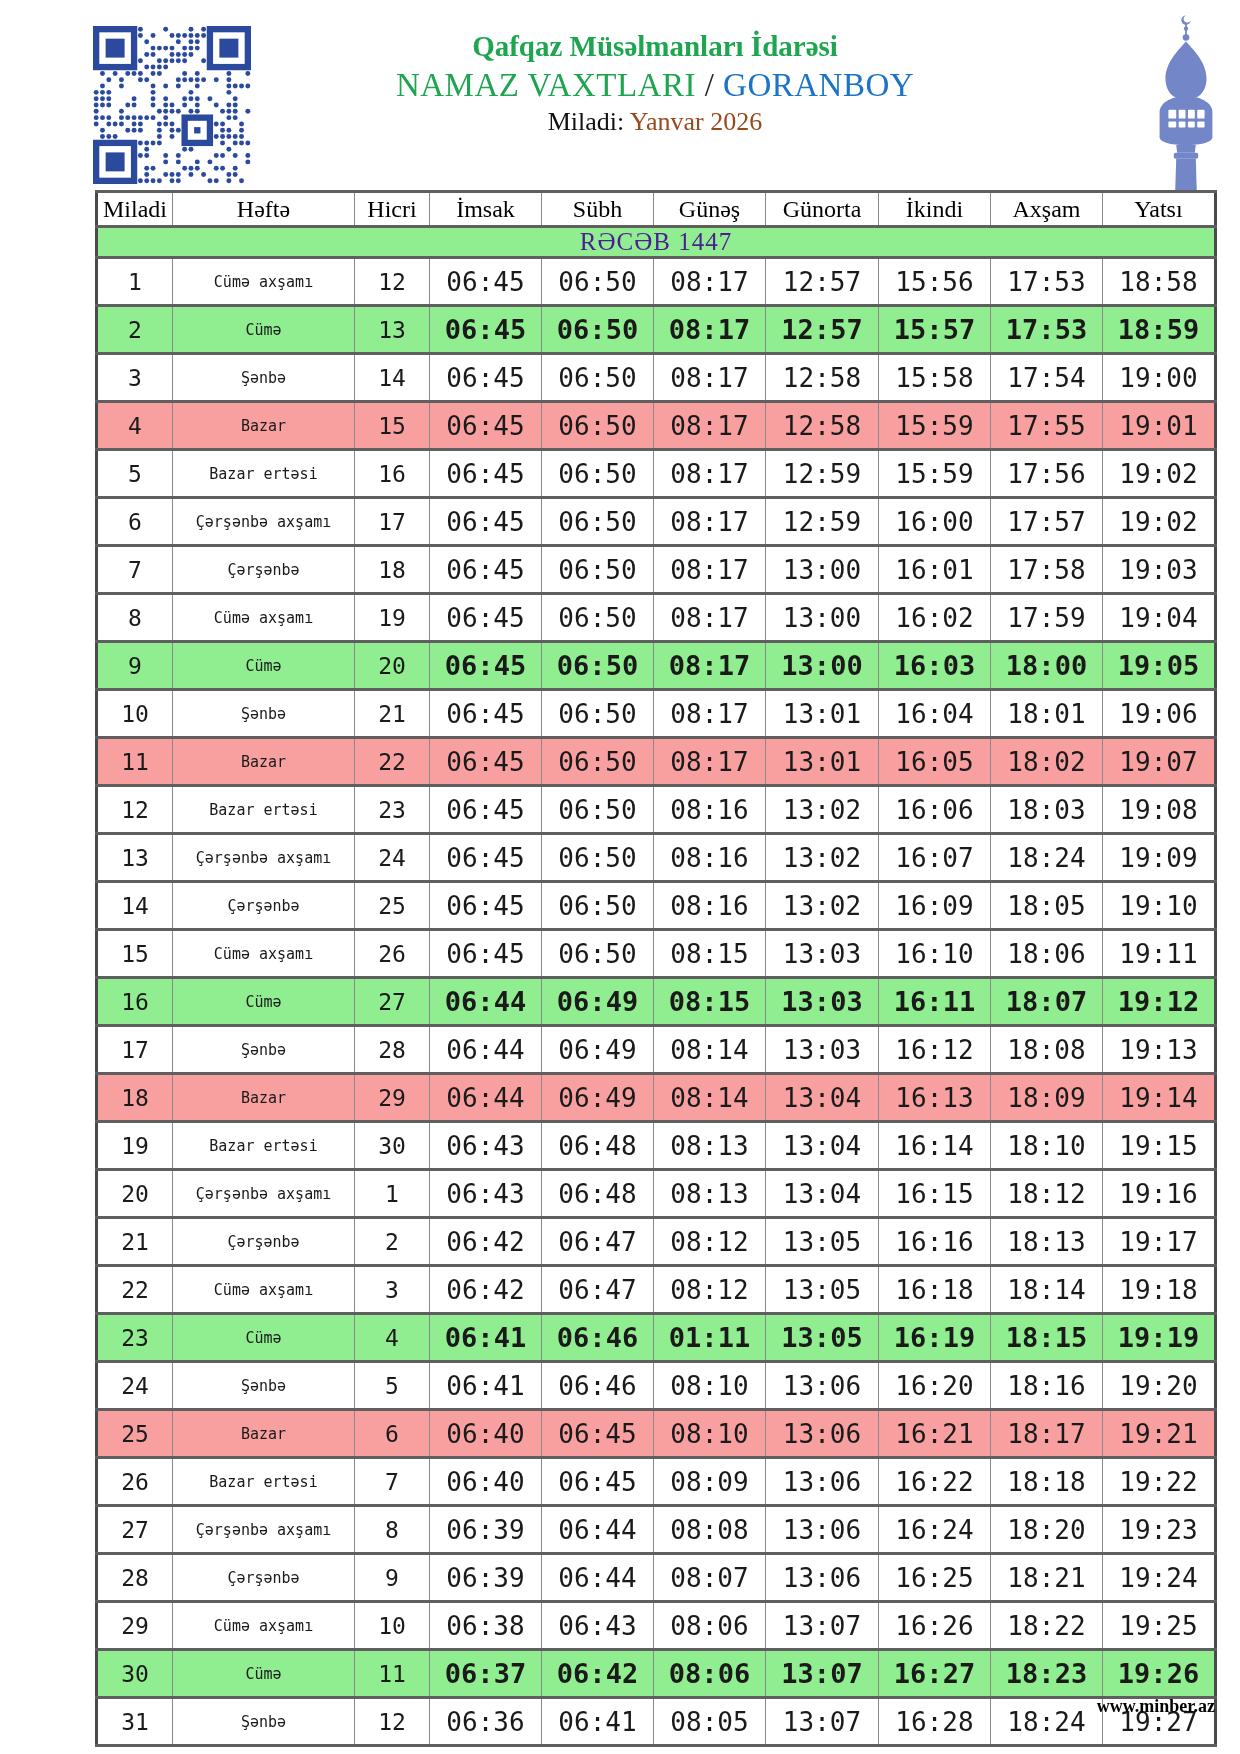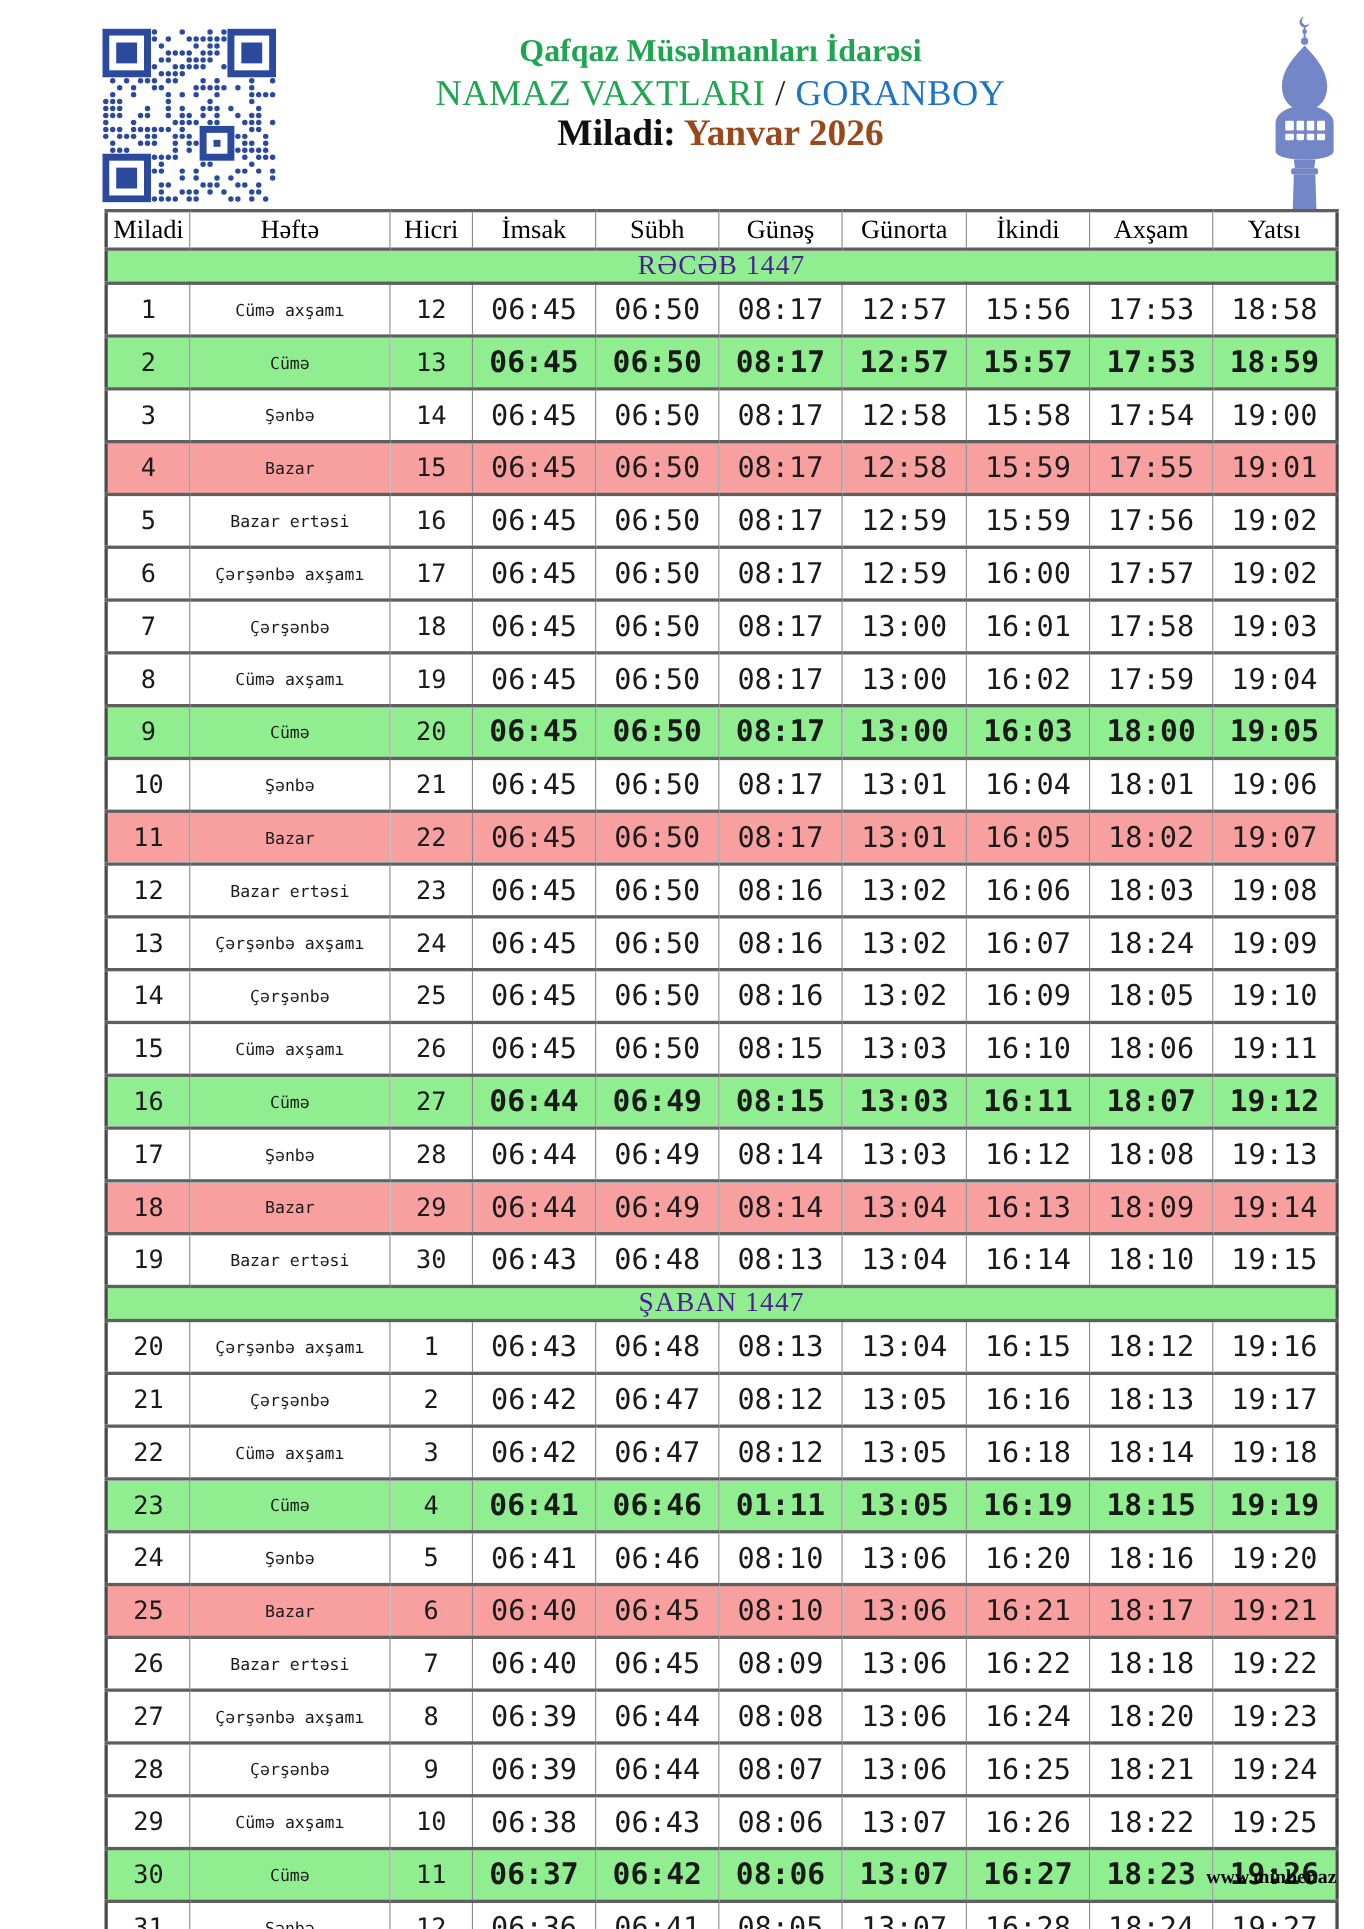--- a/index.html
+++ b/index.html
@@ -9,21 +9,21 @@
   }
   
   .qr { position:absolute; left:58px; top:26px; width:158px; height:158px; }
   .minaret { position:absolute; left:1116px; top:14px; width:70px; height:176px; }
   .titles { position:absolute; left:240px; top:28px; width:760px; text-align:center; }
   .org  { font-size:29px; line-height:37px; font-weight:bold; color:var(--accent-green,#1EA550); }
   .main-title { font-size:33px; line-height:41px; font-weight:normal; letter-spacing:0.5px; }
   .main-title .green { color:var(--accent-green,#1EA550); }
   .main-title .sep   { color:#222; }
   .main-title .blue  { color:var(--city-blue,#1B74C8); }
-  .date-line { font-size:34px; line-height:32px; font-weight:bold; color:#111; }
+  .date-line { font-size:26px; line-height:32px; font-weight:normal; color:#111; }
   .date-line .brown { color:var(--month-brown,#99491B); }
   .date-line .green { color:var(--accent-green,#17A24B); }
   
   table.times {
     position:absolute; left:60px; top:190px; width:1120px;
     border-collapse:collapse; table-layout:fixed; background:#fff;
     border:3px solid #4a4a4a;
   }
   table.times th, table.times td {
     border-left:1px solid #8a8a8a; border-right:1px solid #8a8a8a;
@@ -568,23 +568,20 @@
           <td class="wk">Bazar ertəsi</td>
           <td class="num">30</td>
           <td class="time">06:43</td>
           <td class="time">06:48</td>
           <td class="time">08:13</td>
           <td class="time">13:04</td>
           <td class="time">16:14</td>
           <td class="time">18:10</td>
           <td class="time">19:15</td>
         </tr>
-        <tr class="section">
-          <td colspan="10">ŞABAN 1447</td>
-        </tr>
         <tr class="day">
           <td class="num">20</td>
           <td class="wk">Çərşənbə axşamı</td>
           <td class="num">1</td>
           <td class="time">06:43</td>
           <td class="time">06:48</td>
           <td class="time">08:13</td>
           <td class="time">13:04</td>
           <td class="time">16:15</td>
           <td class="time">18:12</td>

